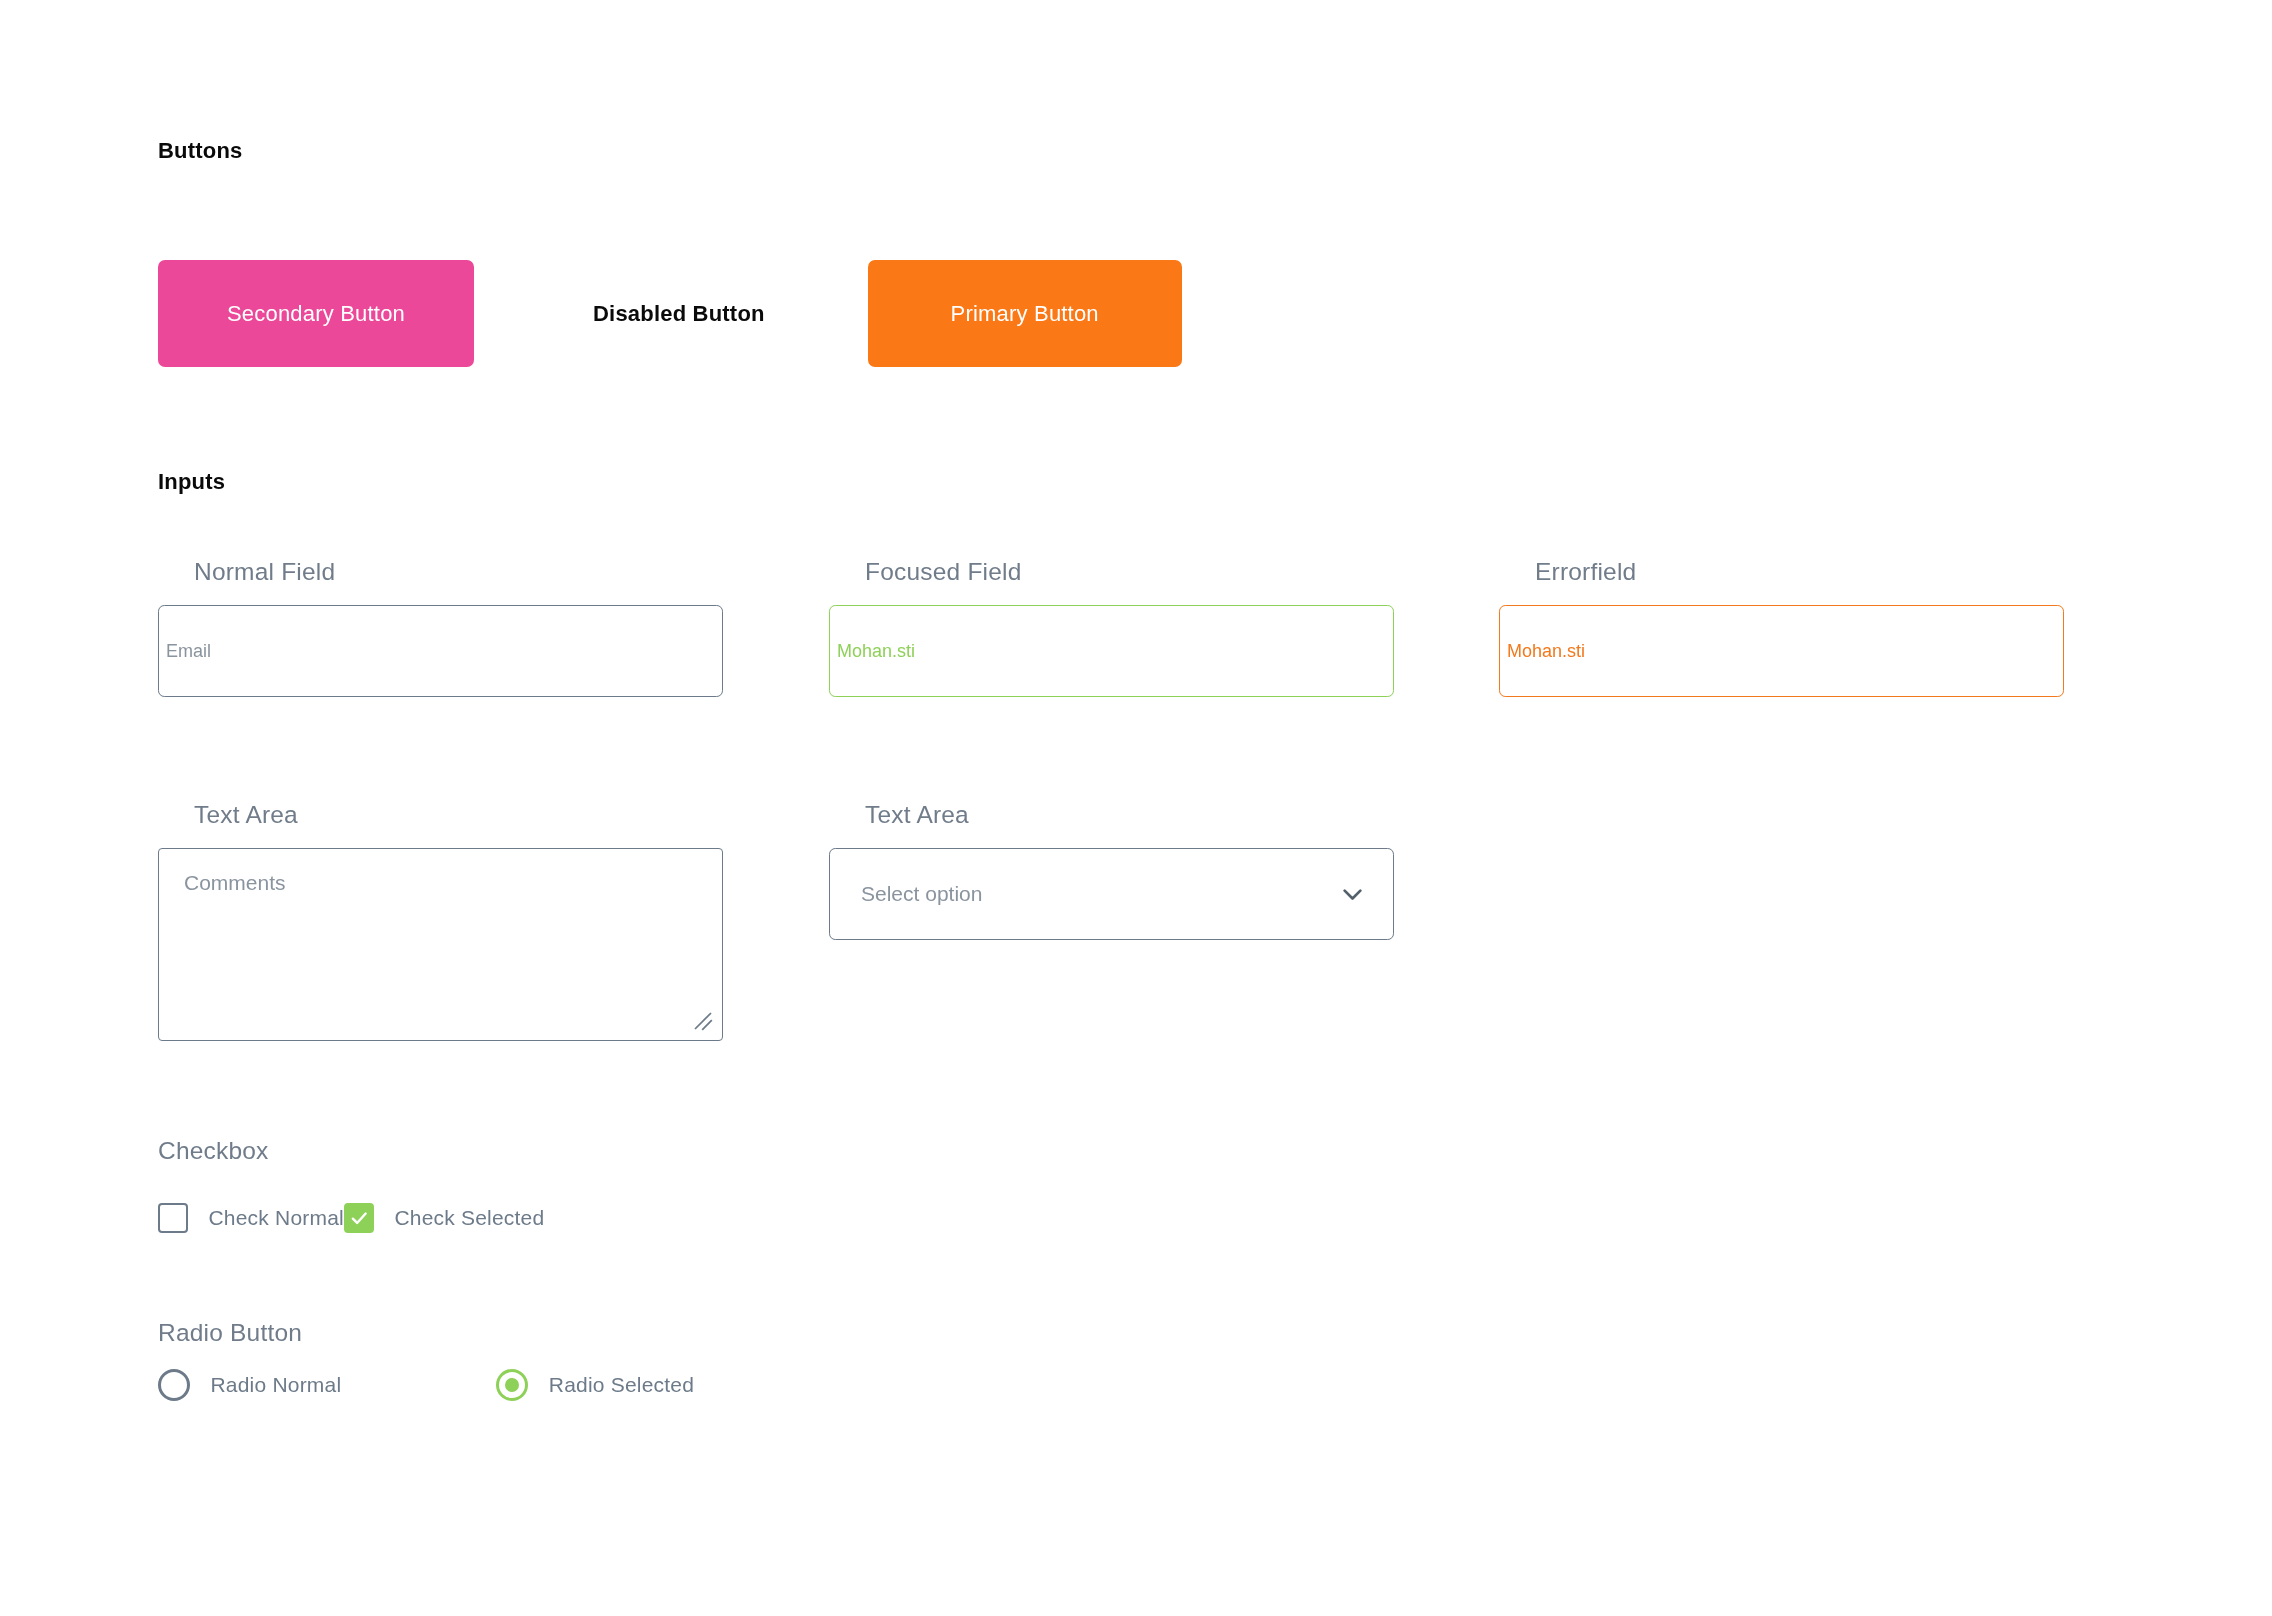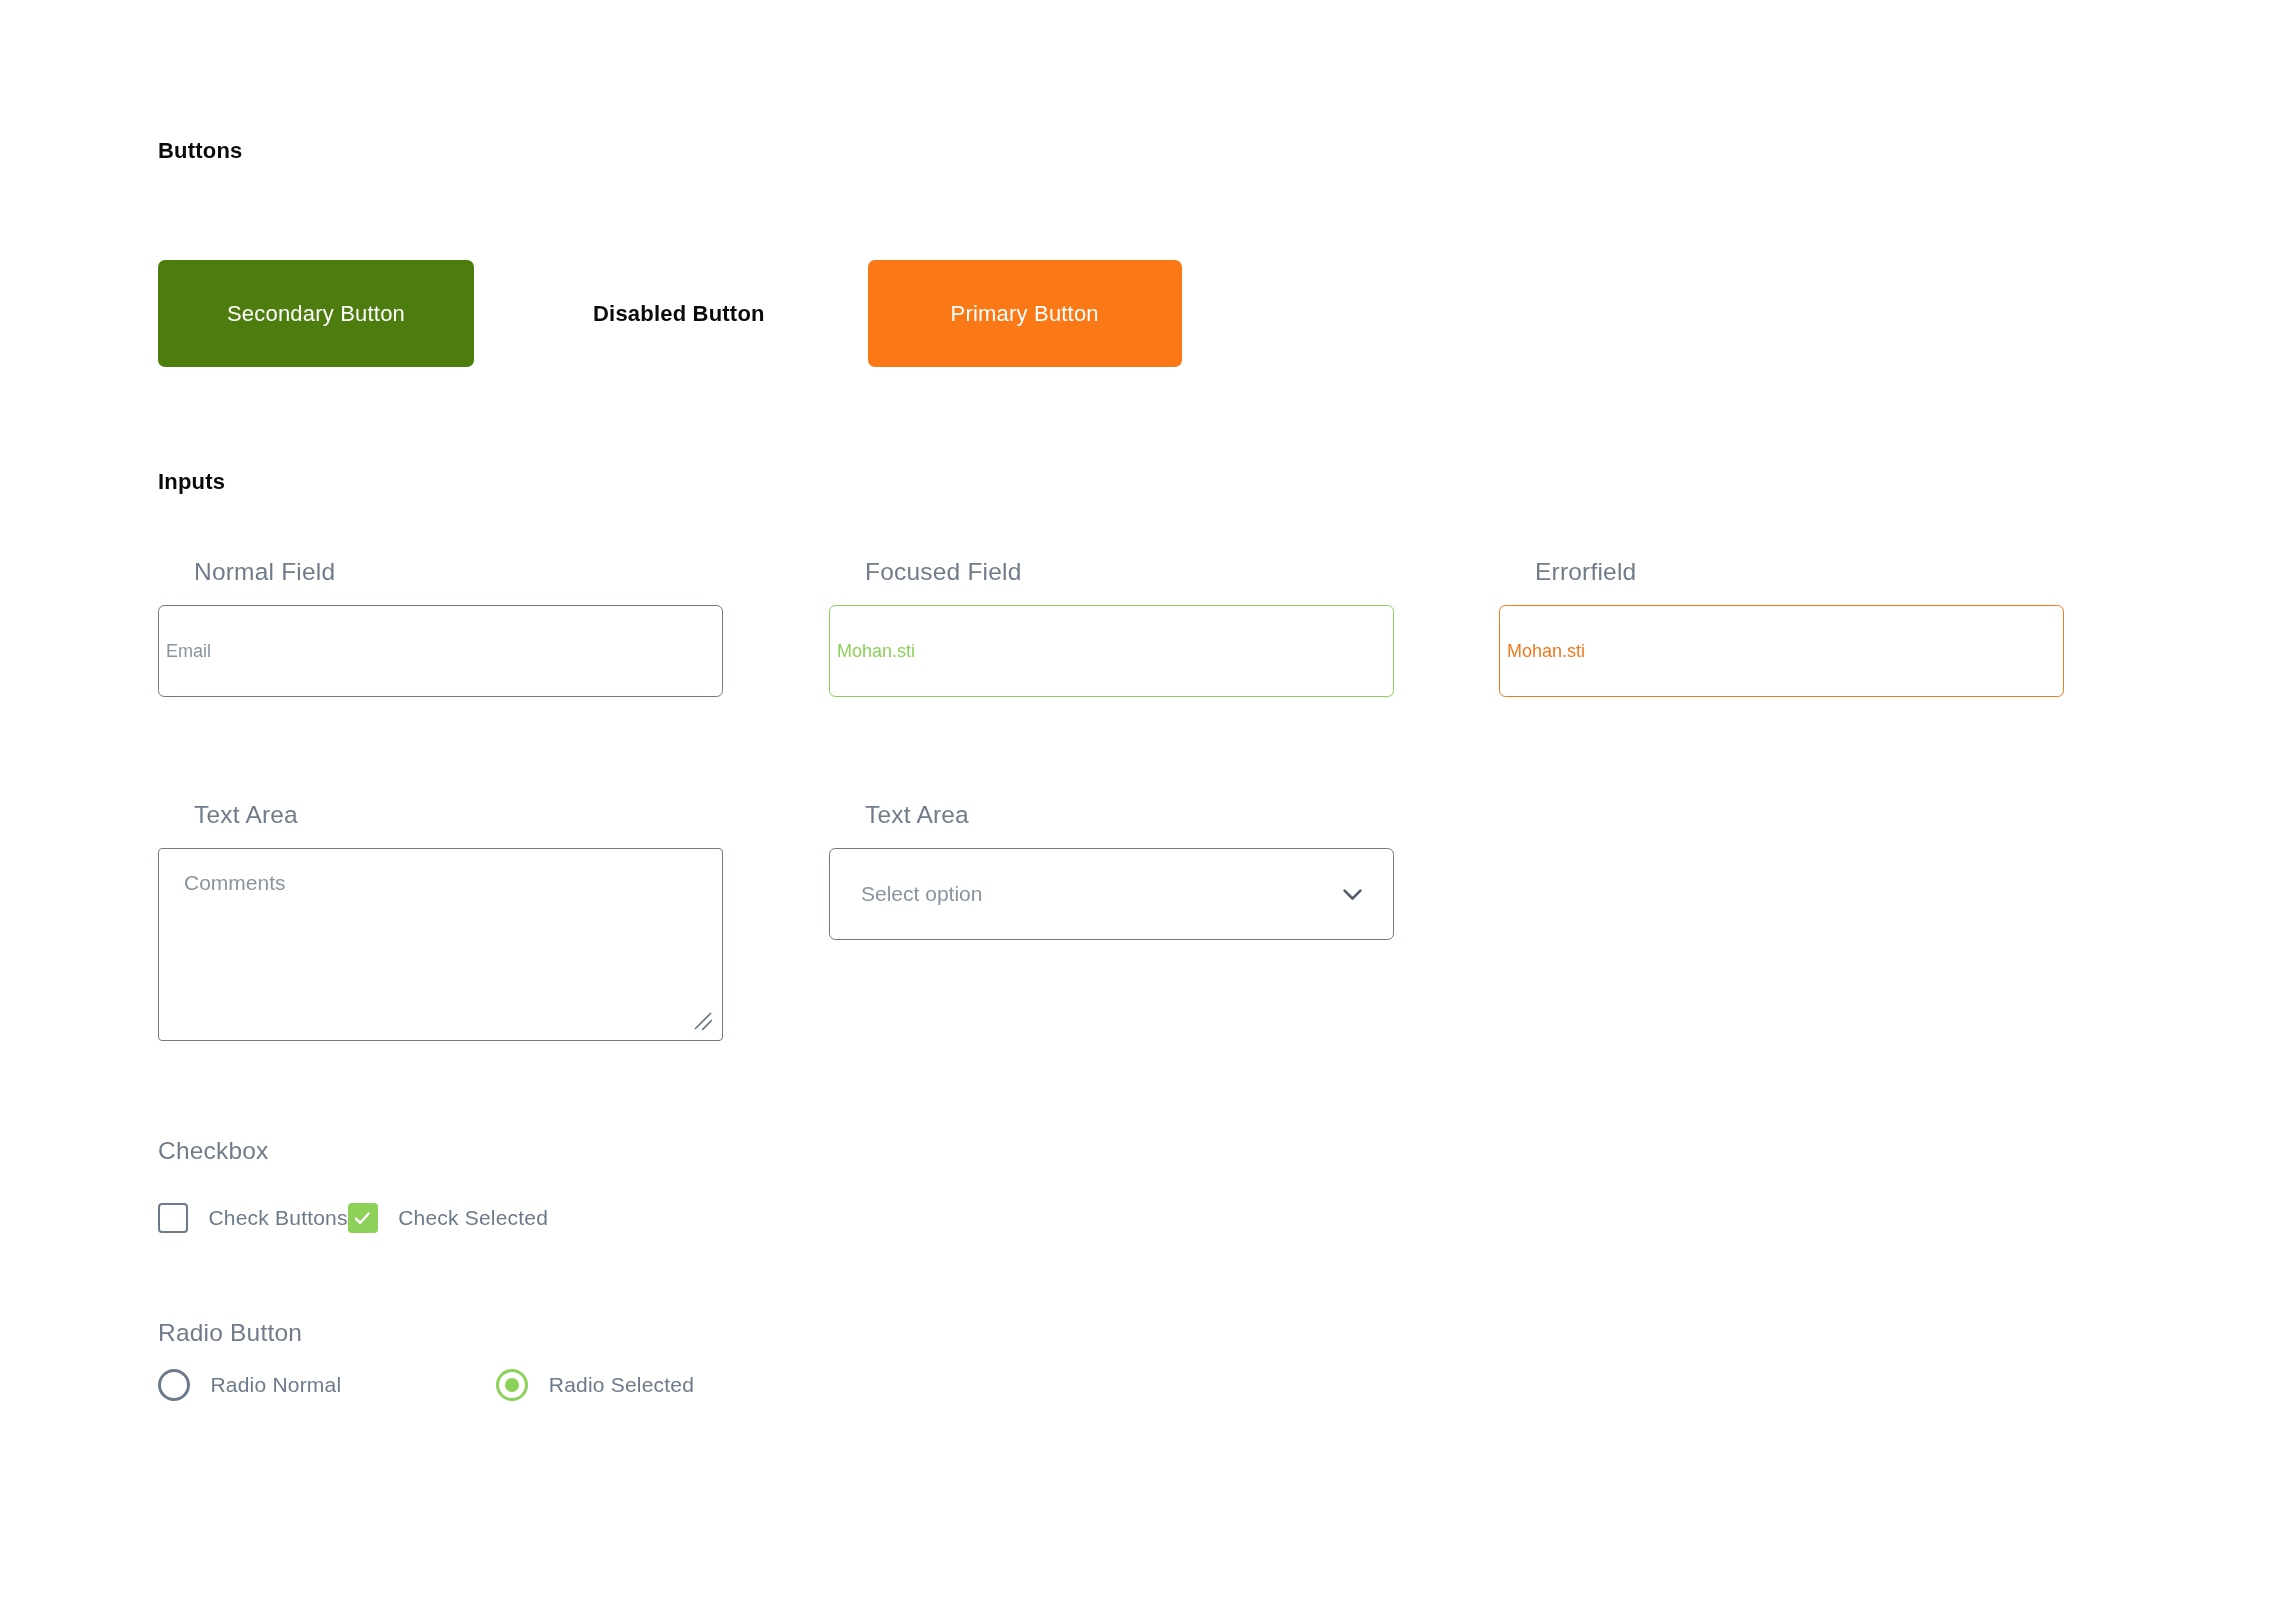--- a/index.html
+++ b/index.html
@@ -47,21 +47,21 @@
     font-weight: 400;
     color: #ffffff;
     cursor: pointer;
     width: 316px;
     height: 107px;
     display: flex;
     align-items: center;
     justify-content: center;
     letter-spacing: 0.2px;
   }
-  .btn-secondary { background: #4d7c0f; }
+  .btn-secondary { background: #ec4899; }
   .btn-primary   { background: #fa7816; margin-left: 71px; width: 314px; }
   .btn-disabled {
     background: transparent;
     color: #0a0a0a;
     margin-left: 87px;
     width: auto;
     padding: 0 32px;
     font-weight: 600;
     cursor: default;
   }
@@ -290,21 +290,21 @@
         <path d="M5 9l7 7 7-7" stroke="#55606d" stroke-width="2.4" stroke-linecap="round" stroke-linejoin="round"></path>
       </svg>
     </div>
   </div>
 
   <div class="group-heading" id="heading-checkbox">Checkbox</div>
 
   <div class="option-row" id="checkbox-row">
     <div class="option">
       <span class="cb-box"></span>
-      <span class="option-label">Check Buttons</span>
+      <span class="option-label">Check Normal</span>
     </div>
     <div class="option opt-slot-2">
       <span class="cb-box checked">
         <svg width="20.5" height="20.5" viewBox="0 0 24 24" fill="none">
           <path d="M4.5 12.5l5 5 10-11" stroke="#ffffff" stroke-width="2.8" stroke-linecap="round" stroke-linejoin="round"></path>
         </svg>
       </span>
       <span class="option-label">Check Selected</span>
     </div>
   </div>

